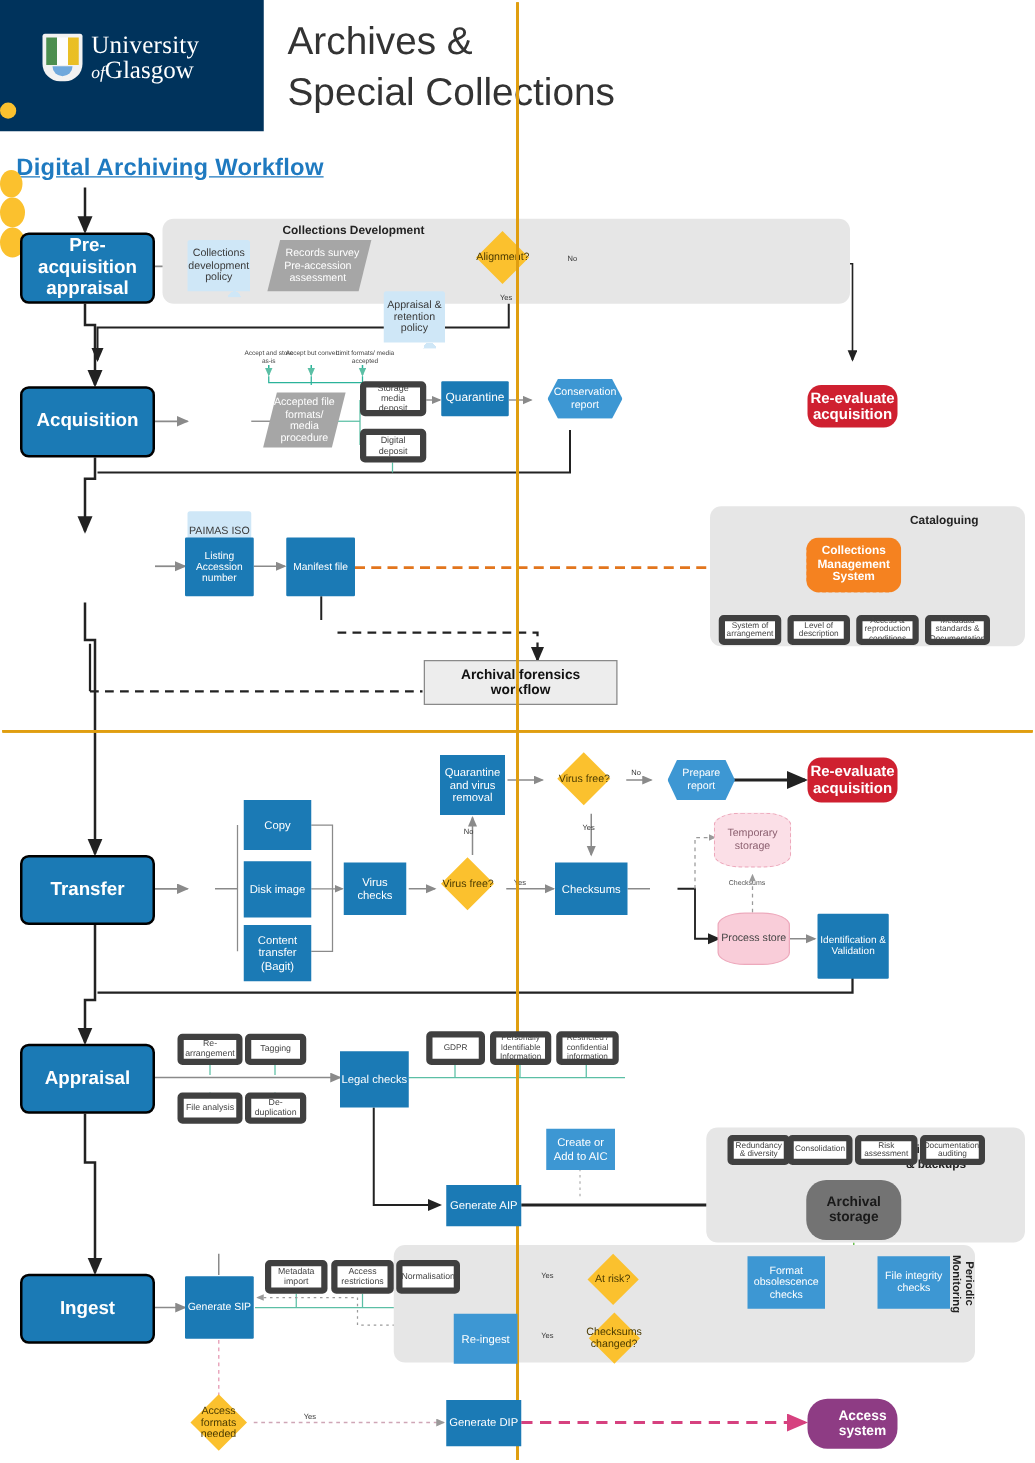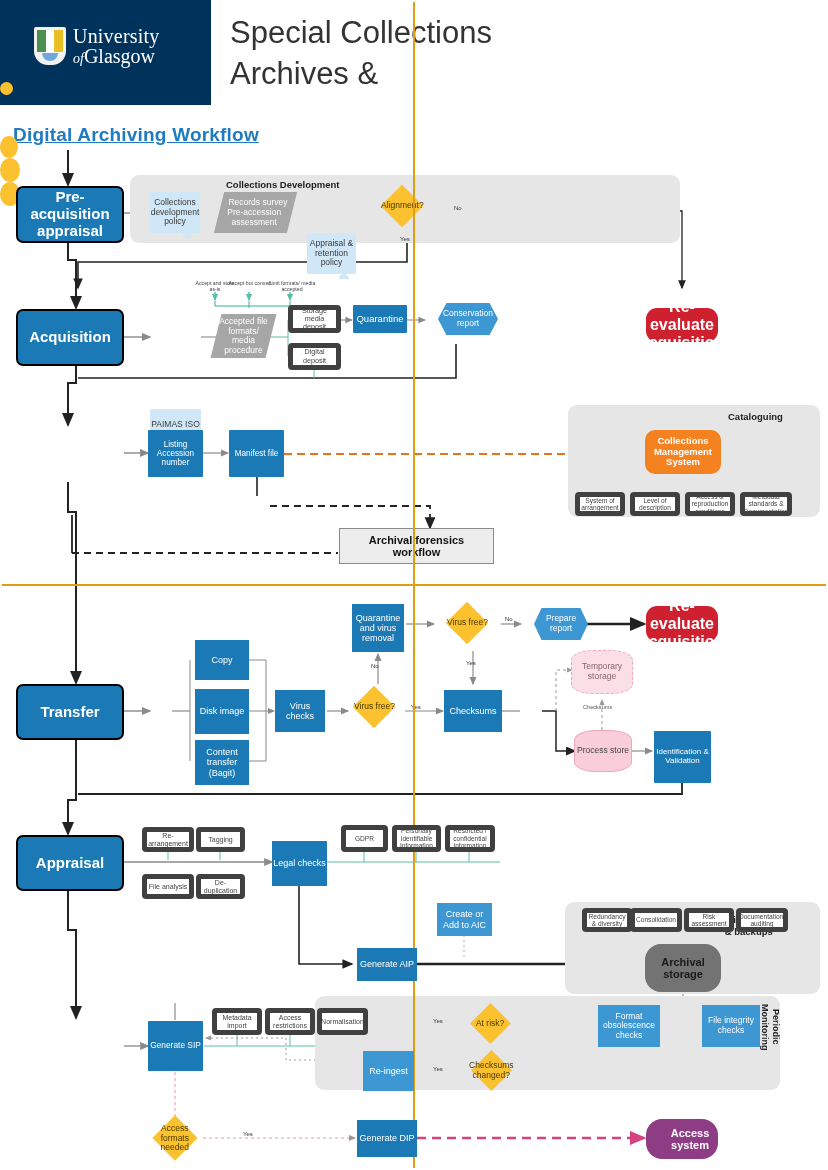--- a/index.html
+++ b/index.html
@@ -38,21 +38,21 @@
   .doc:after{content:"";position:absolute;left:0;bottom:-5px;width:100%;height:6px;background:#cfe7f7;
      -webkit-mask:radial-gradient(circle at 25% 0,transparent 0 5px,#000 5px) ,radial-gradient(circle at 75% 100%,#000 5px,transparent 5px);
      mask-composite:intersect;}
   .para{background:#a6a6a6;color:#fff;font-size:8.5px;transform:skewX(-14deg);}
   .para span{display:block;transform:skewX(14deg);}
   .hexn{background:#3d97d3;color:#fff;font-size:8.5px;
         clip-path:polygon(14% 0,86% 0,100% 50%,86% 100%,14% 100%,0 50%);margin-left:12px;}
   .diam{background:#fbc12e;color:#4a3a00;font-size:8.5px;transform:rotate(45deg);}
   .diam span{display:block;transform:rotate(-45deg);white-space:nowrap;}
   .diam.wrap span{white-space:normal;}
-  .red{background:#cf2030;color:#fff;font-weight:bold;font-size:16px;border-radius:11px;}
+  .red{background:#cf2030;color:#fff;font-weight:bold;font-size:12px;border-radius:11px;}
   .green{background:#737373;color:#1a1a1a;font-weight:bold;font-size:11px;border-radius:16px;}
   .purple{background:#8e3c84;color:#fff;font-weight:bold;font-size:11px;border-radius:16px;}
   .orange{background:#f58220;color:#fff;font-weight:bold;font-size:9.5px;border-radius:10px;
           border:1.5px dashed #f58220;}
   .mini{background:#fff;border:5px solid #404040;border-radius:4px;color:#444;font-size:6.6px;}
   .cyl{background:#f9cdd9;border:1px solid #eda9bc;color:#444;font-size:8.5px;border-radius:22px/10px;}
   .cyl.dash{background:#fbdfe7;border:1.4px dashed #eda9bc;color:#8c6070;}
   .groupbox{background:#e6e6e6;border-radius:9px;}
   .grouplbl{position:absolute;font-weight:bold;font-size:9.5px;color:#222;}
   .junc{background:#fbc12e;border-radius:50%;}
@@ -70,22 +70,22 @@
 <div class="hdr">
   <div class="hdr-blue"></div>
   <div class="logo">
     <div class="crest"></div>
     <div class="uni">
       <div class="l1">University</div>
       <div class="l2"><i>of</i><span>Glasgow</span></div>
     </div>
   </div>
   <div class="hdr-title">
+    <div>Archives &amp;</div>
     <div>Special Collections</div>
-    <div>Archives &amp;</div>
   </div>
 </div>
 
 <div class="ptitle">Digital Archiving Workflow</div>
 
 <div class="canvas">
 
 <svg class="wires">
   <defs>
     <marker id="ab" markerWidth="7" markerHeight="7" refX="6" refY="3" orient="auto">
@@ -215,20 +215,21 @@
 <div class="n groupbox" style="left:315px;top:996px;width:465px;height:94px;"></div>
 <div class="vert" style="position:absolute;left:760px;top:1004px;text-align:center;line-height:1.15;">Periodic<br>Monitoring</div>
 
 <div class="n stage" style="left:16px;top:186px;width:108px;height:57px;flex-direction:column;">
   <span>Pre-acquisition</span>
       <span>appraisal</span>
 </div>
 <div class="n stage" style="left:16px;top:309px;width:108px;height:57px;">Acquisition</div>
 <div class="n stage" style="left:16px;top:684px;width:108px;height:56px;">Transfer</div>
 <div class="n stage" style="left:16px;top:835px;width:108px;height:56px;">Appraisal</div>
+<div class="n stage" style="left:16px;top:1019px;width:108px;height:56px;">Ingest</div>
 
 <div class="n doc" style="left:150px;top:192px;width:50px;height:41px;">Collections development policy</div>
 <div class="n para" style="left:219px;top:192px;width:73px;height:41px;flex-direction:column;">
   <span>Records survey</span>
   <span>Pre-accession assessment</span>
 </div>
 <div class="n doc" style="left:307px;top:192px;width:49px;height:41px;">Appraisal &amp; retention policy</div>
 <div class="n diam" style="left:387px;top:191px;width:30px;height:30px;">
       <span>Alignment?</span>
     </div>

